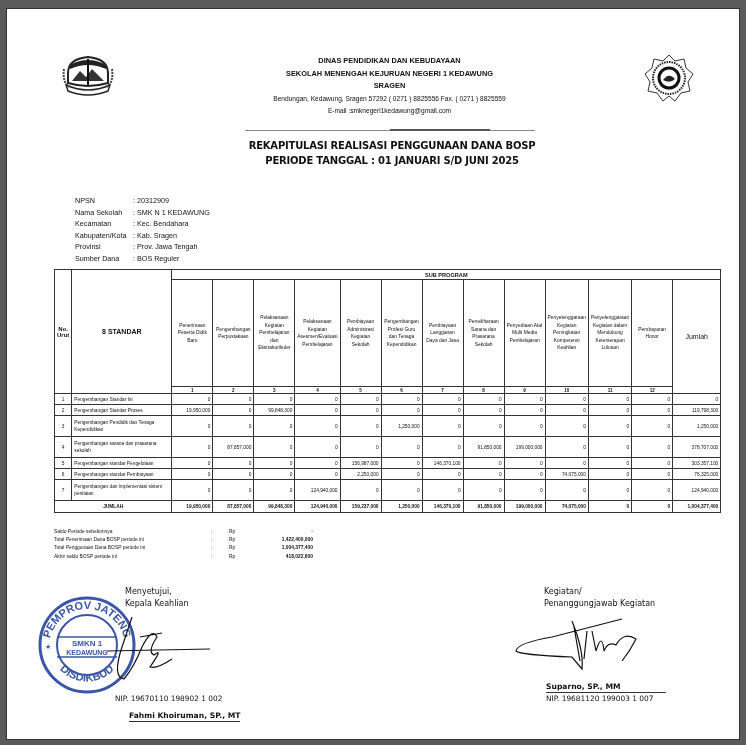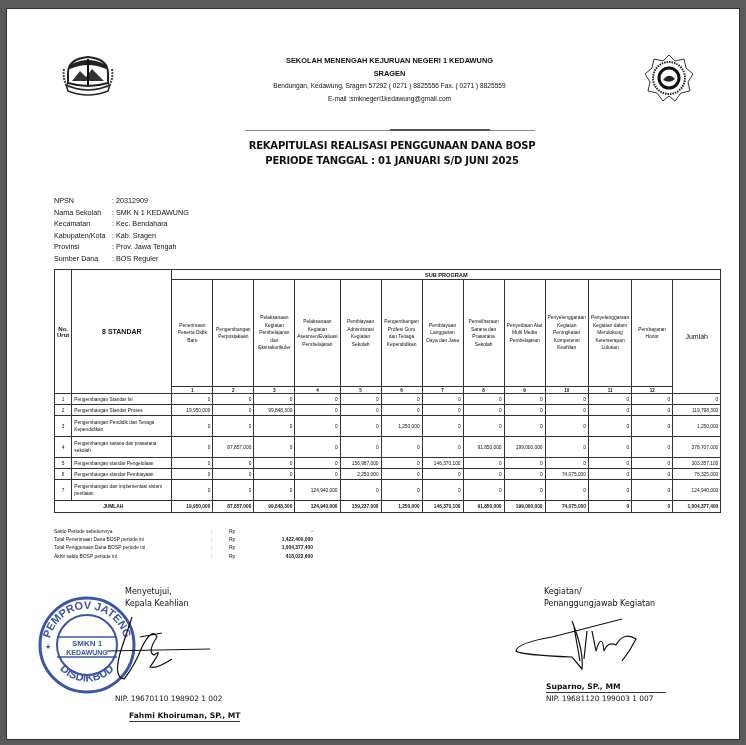--- a/index.html
+++ b/index.html
@@ -8,21 +8,21 @@
   .logo-left { position:absolute; left:55px; top:44px; width:52px; height:46px; }
   .logo-right { position:absolute; left:637px; top:44px; width:50px; height:50px; }
   .kop { position:absolute; left:190px; top:46px; width:385px; text-align:center; font-size:7px; line-height:12.5px; }
   .kop .b { font-weight:bold; font-size:7.4px; }
   .kop .addr { font-size:6.6px; }
   .kop-line { position:absolute; left:238px; top:121px; width:290px; border-top:1px solid #888; }
   .kop-line2 { position:absolute; left:383px; top:120px; width:100px; border-top:2px solid #555; }
   .titles { position:absolute; left:200px; top:130px; width:370px; text-align:center; font-weight:bold; font-size:10px; line-height:14.5px; font-family:"DejaVu Sans", sans-serif; letter-spacing:-0.2px; }
   .info { position:absolute; left:47px; top:186px; font-size:7.2px; line-height:11.5px; }
   .info .row { display:flex; }
-  .info .lbl { width:58px; }
+  .info .lbl { width:58px;margin-left:21px; }
   table.main { position:absolute; left:47px; top:260px; border-collapse:collapse; font-size:4.8px; table-layout:fixed; }
   table.main td, table.main th { border:1px solid #333; padding:0 2px; font-weight:normal; }
   table.main th.hdr { text-align:center; vertical-align:middle; line-height:7.5px; font-size:4.9px; }
   table.main .num { text-align:right; vertical-align:middle; }
   table.main .idx { text-align:center; font-size:4.6px; font-weight:bold; line-height:5px; }
   table.main .nourut { font-size:6px; font-weight:bold; text-align:center; vertical-align:middle; }
   table.main .std8 { font-size:7px; font-weight:bold; text-align:center; vertical-align:middle; }
   table.main .sub { font-size:5.6px; font-weight:bold; text-align:center; height:9px; }
   table.main .jml { font-size:7px; text-align:center; vertical-align:middle; }
   table.main .lbl { text-align:left; vertical-align:middle; line-height:7px; }
@@ -49,20 +49,21 @@
   <svg class="logo-left" viewBox="0 0 52 46">
     <path d="M6 20 Q6 6 26 4 Q46 6 46 20 L46 30 Q26 36 6 30 Z" fill="#fff" stroke="#222" stroke-width="2"></path>
     <path d="M8 12 Q26 2 44 12 L44 16 Q26 8 8 16 Z" fill="#222"></path>
     <path d="M10 28 L18 18 L24 24 L30 16 L42 28 Z" fill="#333"></path>
     <line x1="26" y1="6" x2="26" y2="32" stroke="#111" stroke-width="2"></line>
     <path d="M4 32 Q26 42 48 32 L46 38 Q26 46 6 38 Z" fill="#fff" stroke="#222" stroke-width="1.5"></path>
     <path d="M2 16 Q0 30 8 34 M50 16 Q52 30 44 34" stroke="#444" fill="none" stroke-width="2" stroke-dasharray="2,1"></path>
   </svg>
 
   <div class="kop">
+    <div class="b">DINAS PENDIDIKAN DAN KEBUDAYAAN</div>
     <div class="b">SEKOLAH MENENGAH KEJURUAN NEGERI 1 KEDAWUNG</div>
     <div class="b">SRAGEN</div>
     <div class="addr">Bendungan, Kedawung, Sragen 57292 ( 0271 ) 8825556 Fax. ( 0271 ) 8825559</div>
     <div class="addr">E-mail :smknegeri1kedawung@gmail.com</div>
   </div>
 
   <svg class="logo-right" viewBox="0 0 50 50">
     <path d="M25 2 L31 8 L40 6 L42 15 L49 21 L44 29 L46 38 L37 40 L31 48 L25 43 L19 48 L13 40 L4 38 L6 29 L1 21 L8 15 L10 6 L19 8 Z" fill="#fff" stroke="#333" stroke-width="1"></path>
     <circle cx="25" cy="25" r="16" fill="#fff" stroke="#222" stroke-width="2" stroke-dasharray="1.5,1"></circle>
     <circle cx="25" cy="25" r="10" fill="#fff" stroke="#111" stroke-width="3"></circle>

